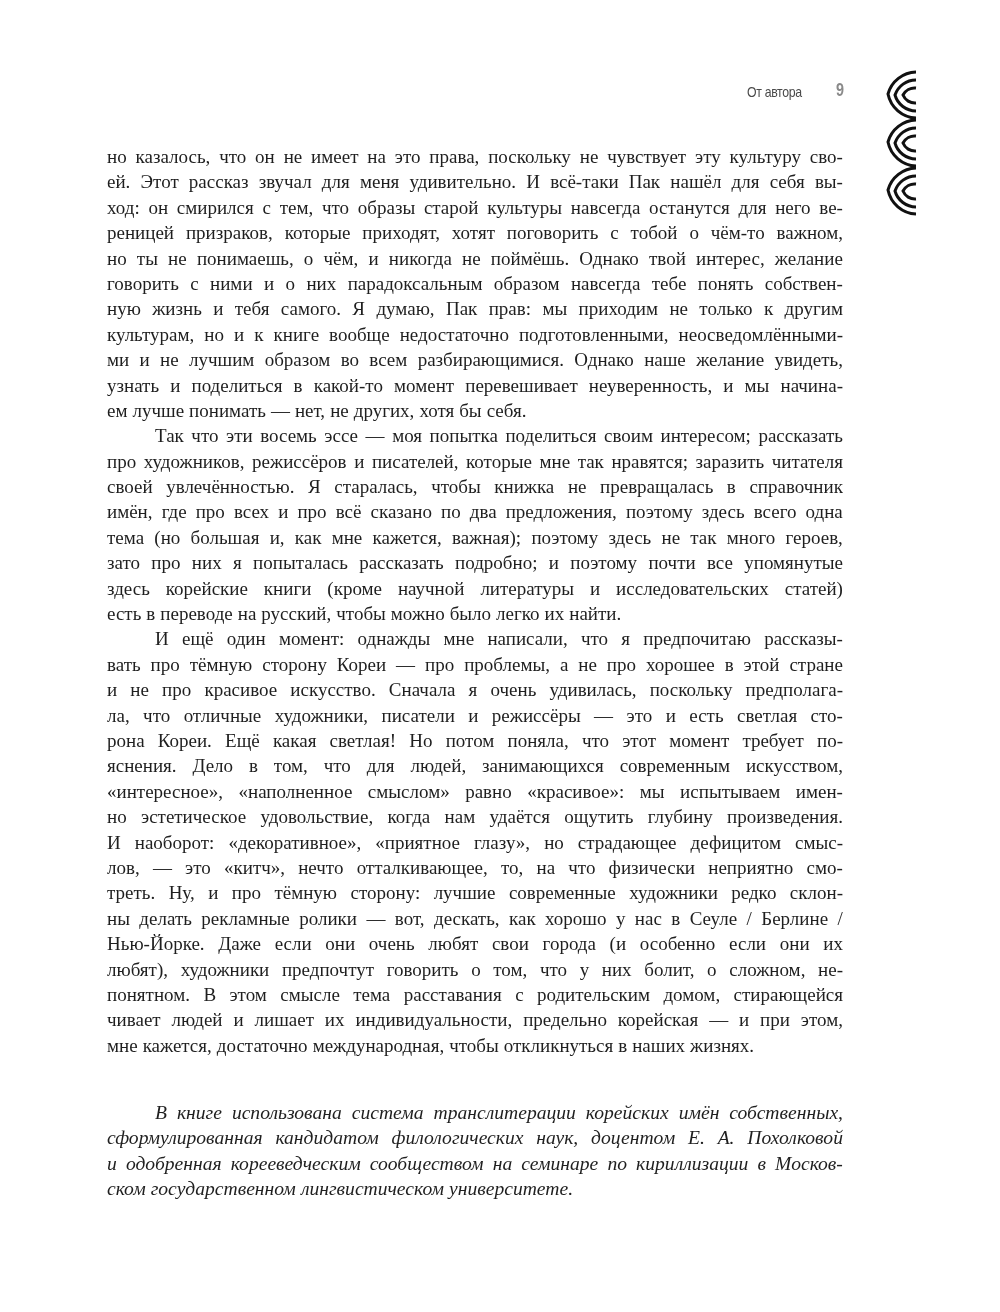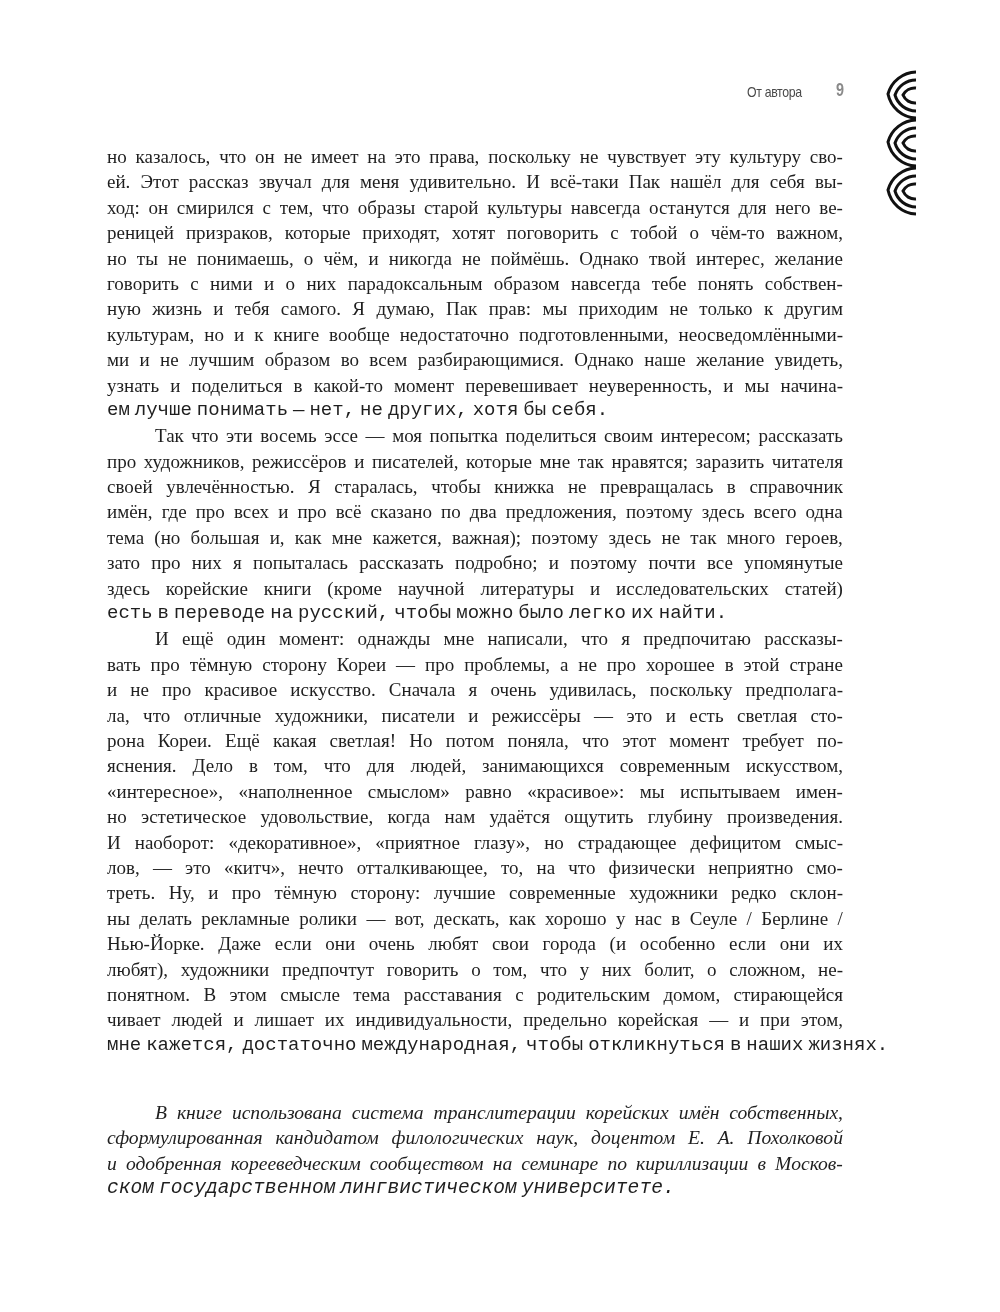--- a/index.html
+++ b/index.html
@@ -13,21 +13,21 @@
   .running-head .title { position: absolute; left: 47px; top: 3px; transform: scaleX(0.82); transform-origin: left; }
   .running-head .num { position: absolute; left: 136px; top: 0px; font-weight: bold; font-size: 18px; color: #8a8a8a; transform: scaleX(0.8); transform-origin: left; }
   .ornament { position: absolute; left: 882px; top: 70px; width: 40px; height: 150px; }
   .body-text {
     position: absolute; left: 107px; top: 144px; width: 736px;
     font-family: "Liberation Serif", serif; font-size: 19px; line-height: 25.4px;
     color: #1f1f1f;
   }
   .jline { display: flex; justify-content: space-between; white-space: pre; height: 25.4px; }
   .jline.indent { padding-left: 48px; }
-  .jline.last { justify-content: flex-start; font-family: Liberation Mono, monospace; }
+  .jline.last { justify-content: flex-start; }
   .jline.last .w { margin-right: 5px; }
   .note {
     position: absolute; left: 107px; top: 1100px; width: 736px;
     font-family: "Liberation Serif", serif; font-style: italic; font-size: 19.6px; line-height: 25.4px;
     color: #1f1f1f;
   }
 </style>
 </head>
 <body>
 

